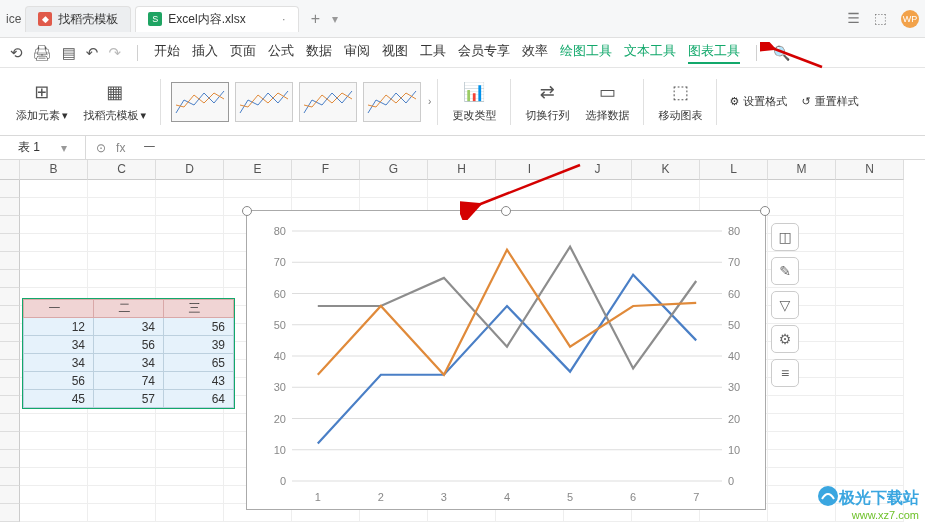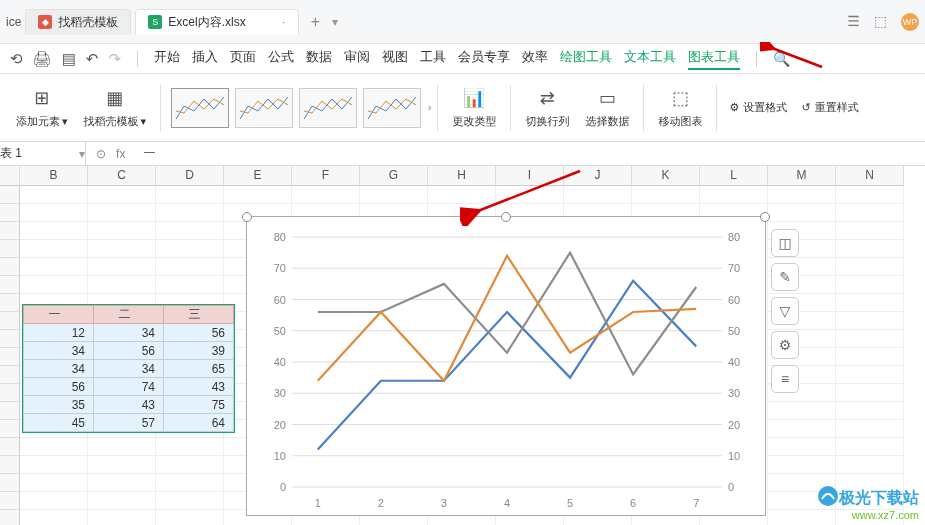--- a/index.html
+++ b/index.html
@@ -1,18 +1,18 @@
 <!DOCTYPE html>
 <html><head>
 <meta charset="utf-8">
 <style>
 *{box-sizing:border-box;margin:0;padding:0;font-family:"Microsoft YaHei","PingFang SC",sans-serif;}
 body{width:925px;height:525px;background:#fff;overflow:hidden;position:relative;font-size:12px;color:#333;}
 
-.tabrow{height:44px;background:#f6f7f8;display:flex;align-items:center;padding:0 6px;gap:4px;border-bottom:1px solid #e0e0e0;}
+.tabrow{height:38px;background:#f6f7f8;display:flex;align-items:center;padding:0 6px;gap:4px;border-bottom:1px solid #e0e0e0;}
 .tab{display:flex;align-items:center;gap:6px;padding:4px 12px;height:26px;background:#fff;border-radius:4px 4px 0 0;border:1px solid #e0e0e0;border-bottom:none;font-size:12px;}
 .tab.inactive{background:#eceef0;}
 .tabicon{width:14px;height:14px;border-radius:2px;display:inline-flex;align-items:center;justify-content:center;color:#fff;font-size:9px;}
 .tabrow .right{margin-left:auto;display:flex;gap:14px;color:#777;font-size:14px;}
 
 .ribbon{height:30px;border-bottom:1px solid #e5e5e5;display:flex;align-items:center;padding:0 10px;gap:10px;font-size:13px;color:#333;}
 .ribbon .ql{display:flex;gap:10px;color:#555;font-size:15px;}
 .ribbon .sep{width:1px;height:16px;background:#d0d0d0;margin:0 6px;}
 .ribbon .menus{display:flex;gap:12px;}
 .ribbon .menus .grn{color:#12a86b;}
@@ -25,21 +25,21 @@
 .tsep{width:1px;height:46px;background:#e0e0e0;margin:0 6px;}
 .thumbs{display:flex;gap:6px;padding:0 4px;}
 .thumb{width:58px;height:40px;border:1px solid #ccc;background:#f8f8f8;display:flex;align-items:center;justify-content:center;}
 .thumb svg{width:52px;height:34px;}
 .thumb.active{border:1.5px solid #999;}
 .rbox{display:flex;flex-direction:column;gap:4px;padding:0 6px;font-size:11px;}
 .rbox .row{display:flex;align-items:center;gap:4px;}
 .rbox select{font-size:11px;border:1px solid #bbb;padding:1px 4px;}
 
 .fbar{height:24px;border-bottom:1px solid #d9d9d9;display:flex;align-items:center;font-size:12px;}
-.fbar .nbox{width:86px;border-right:1px solid #d9d9d9;padding:0 0;height:100%;display:flex;align-items:center;justify-content:space-between;color:#333;}
+.fbar .nbox{width:86px;border-right:1px solid #d9d9d9;padding:0 18px;height:100%;display:flex;align-items:center;justify-content:space-between;color:#333;}
 .fbar .tools{display:flex;gap:10px;padding:0 10px;color:#888;}
 
 .gridwrap{position:relative;height:367px;overflow:hidden;}
 .colhdr{display:flex;height:20px;}
 .colhdr div{border-right:1px solid #ddd;border-bottom:1px solid #ccc;text-align:center;color:#555;font-size:12px;line-height:19px;background:#f7f7f7;}
 .colhdr .rh{width:20px;}
 .gridrow{display:flex;height:18px;}
 .gridrow .rh{width:20px;border-right:1px solid #ccc;border-bottom:1px solid #ddd;background:#f7f7f7;text-align:center;color:#777;font-size:11px;line-height:17px;}
 .gridrow .cell{border-right:1px solid #eee;border-bottom:1px solid #eee;text-align:right;padding-right:6px;font-size:12px;line-height:17px;}
 
@@ -538,25 +538,20 @@
           </tr>
           <tr>
             <td>34</td>
             <td>34</td>
             <td>65</td>
           </tr>
           <tr>
             <td>56</td>
             <td>74</td>
             <td>43</td>
-          </tr>
-          <tr>
-            <td>35</td>
-            <td>43</td>
-            <td>75</td>
           </tr>
           <tr>
             <td>45</td>
             <td>57</td>
             <td>64</td>
           </tr>
         </tbody>
       </table>
   </div>
 

